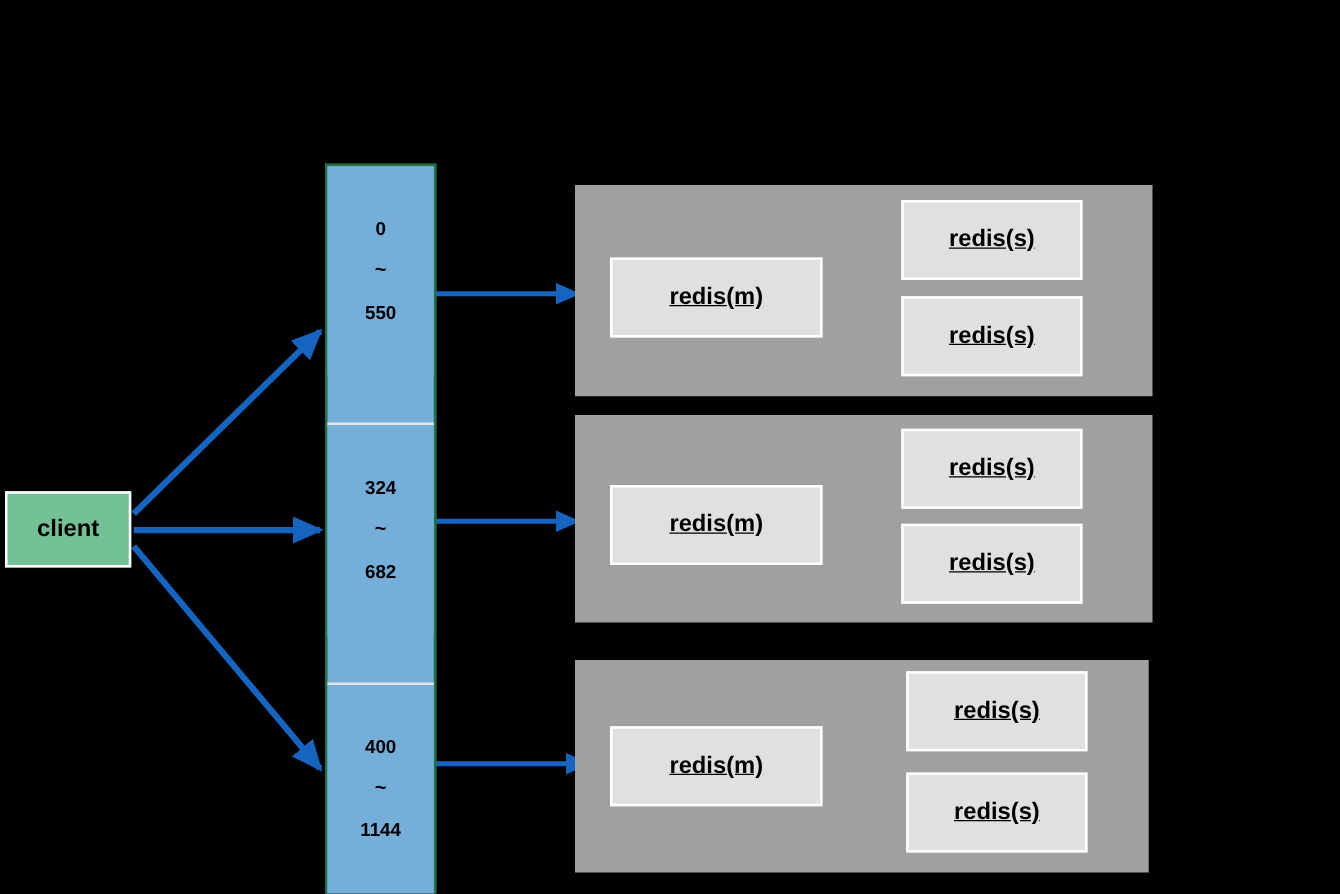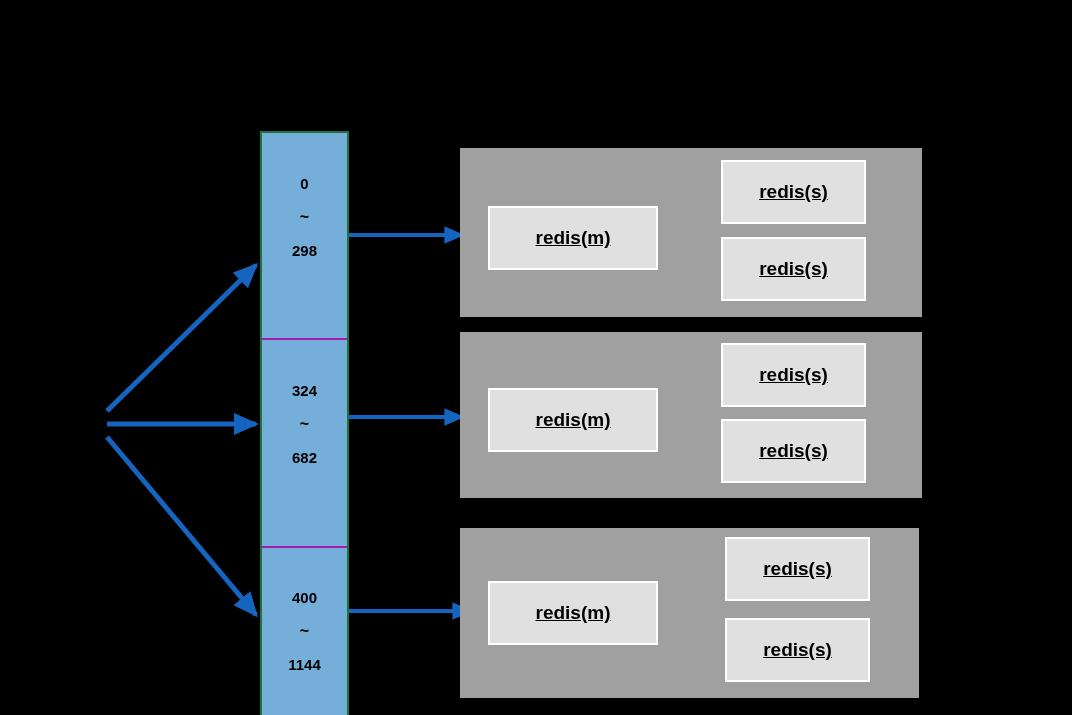--- a/index.html
+++ b/index.html
@@ -67,21 +67,21 @@
     display: flex;
     flex-direction: column;
     align-items: center;
     justify-content: center;
     color: #000000;
     font-size: 15px;
     font-weight: bold;
     line-height: 1;
   }
   .slot-seg + .slot-seg {
-    border-top: 2px solid #a21caf;
+    border-top: 2px solid #e5e5e5;
     margin-top: 38px;
   }
   .slot-seg .slot-line {
     margin: 0;
     padding: 9px 0;
   }
   .slot-seg .slot-tilde {
     font-size: 16px;
   }
   
@@ -149,27 +149,28 @@
     <line x1="637" y1="237" x2="716" y2="190" stroke="#1565C0" stroke-width="5" marker-end="url(#arrowhead)"></line>
     <line x1="637" y1="237" x2="716" y2="281" stroke="#1565C0" stroke-width="5" marker-end="url(#arrowhead)"></line>
 
     <line x1="637" y1="419" x2="716" y2="372" stroke="#1565C0" stroke-width="5" marker-end="url(#arrowhead)"></line>
     <line x1="637" y1="419" x2="716" y2="463" stroke="#1565C0" stroke-width="5" marker-end="url(#arrowhead)"></line>
 
     <line x1="637" y1="612" x2="720" y2="562" stroke="#1565C0" stroke-width="5" marker-end="url(#arrowhead)"></line>
     <line x1="637" y1="612" x2="720" y2="655" stroke="#1565C0" stroke-width="5" marker-end="url(#arrowhead)"></line>
   </svg>
 
+  <div class="node" id="client-node">client</div>
 
   <div id="slot-column">
 
     <div class="slot-seg">
       <div class="slot-line">0</div>
       <div class="slot-line slot-tilde">~</div>
-      <div class="slot-line">298</div>
+      <div class="slot-line">550</div>
     </div>
 
     <div class="slot-seg">
       <div class="slot-line">324</div>
       <div class="slot-line slot-tilde">~</div>
       <div class="slot-line">682</div>
     </div>
 
     <div class="slot-seg">
       <div class="slot-line">400</div>

